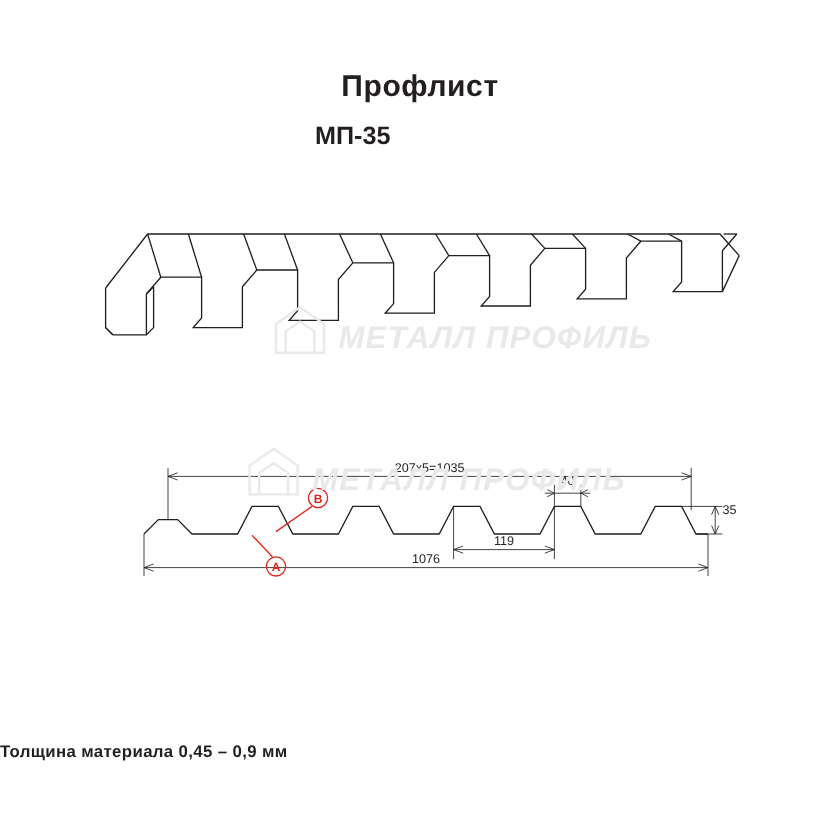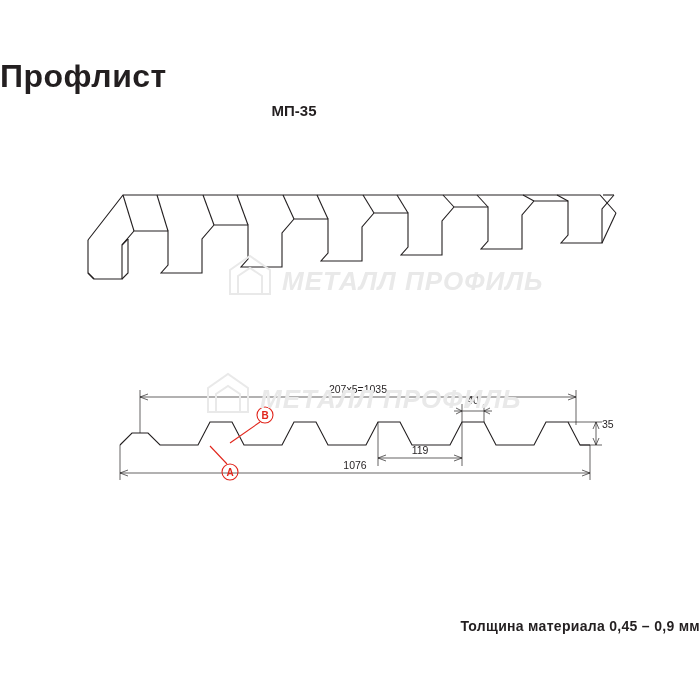--- a/index.html
+++ b/index.html
@@ -18,42 +18,42 @@
   .page {
     position: relative;
     width: 700px;
     height: 700px;
   }
   .title {
     position: absolute;
     top: 58px;
     left: 0;
     width: 700px;
-    text-align: left;
-    font-size: 32px;
+    text-align: center;
+    font-size: 25px;
     font-weight: bold;
     letter-spacing: 0.5px;
     color: #231f20;
   }
   .subtitle {
     position: absolute;
     top: 102px;
     left: 0;
     width: 588px;
     text-align: center;
-    font-size: 15px;
+    font-size: 21px;
     font-weight: bold;
     color: #231f20;
   }
   .footer-note {
     position: absolute;
     top: 618px;
     left: 0;
     width: 700px;
-    text-align: right;
+    text-align: left;
     font-size: 14px;
     font-weight: bold;
     letter-spacing: 0.3px;
     color: #231f20;
   }
   .iso-wrap {
     position: absolute;
     left: 60px;
     top: 165px;
     width: 580px;

